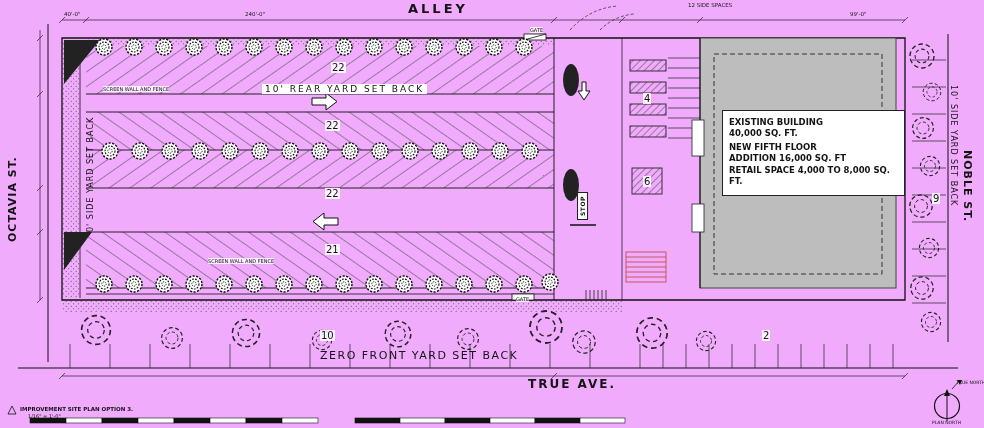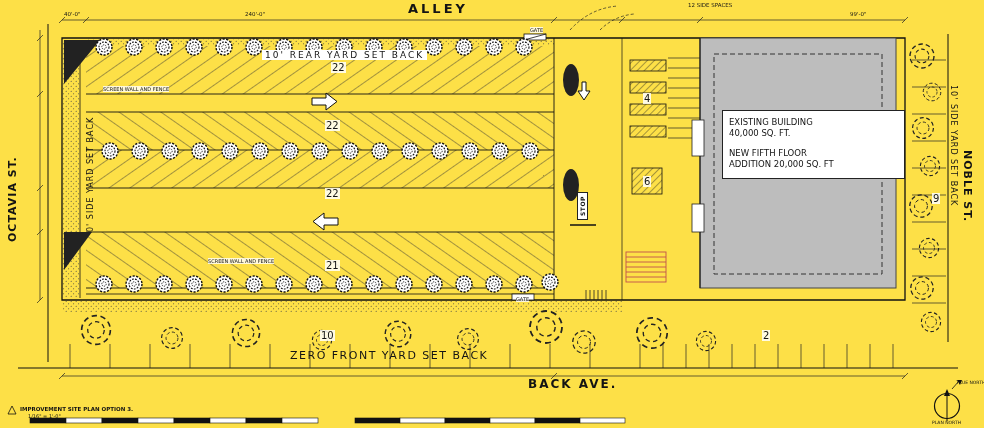--- a/index.html
+++ b/index.html
@@ -1,37 +1,37 @@
 <!DOCTYPE html>
 <html><head>
 <meta charset="utf-8">
 <style>
   html,body{margin:0;padding:0;background:#e8e8e8;}
-  .canvas{position:relative;width:984px;height:428px;background:#fde047;
+  .canvas{position:relative;width:984px;height:428px;background:#f0abfc;
           font-family:"DejaVu Sans", sans-serif;color:#141414;overflow:hidden;}
   svg{position:absolute;left:0;top:0;}
   .lbl{position:absolute;white-space:nowrap;color:#141414;}
   .street-top{font-size:13px;font-weight:bold;letter-spacing:3px;}
   .street-bot{font-size:12px;letter-spacing:2px;font-weight:bold;}
   .street-side{font-size:11px;letter-spacing:1px;font-weight:bold;}
   .rotl{transform:rotate(-90deg);transform-origin:0 0;}
   .rotr{transform:rotate(90deg);transform-origin:0 0;}
-  .setback-r{font-size:9px;letter-spacing:2px;background:#fff;padding:0 3px;}
-  .setback-f{font-size:11px;letter-spacing:1.5px;}
+  .setback-r{font-size:9px;letter-spacing:2px;background:#fff;padding:0 3px;margin-top:34px;}
+  .setback-f{font-size:11px;letter-spacing:1.5px;margin-left:30px;}
   .setback-s{font-size:8px;letter-spacing:1px;}
   .count{font-size:10px;font-weight:normal;background:rgba(255,255,255,.85);padding:0 1px;}
   .tiny{font-size:5px;background:rgba(255,255,255,.8);}
   .dim{font-size:5.5px;}
   .nlabel{font-size:4.5px;}
   .titleblock{font-size:5.5px;font-weight:bold;}
   .scaletxt{font-size:5px;}
   .notes{position:absolute;left:722px;top:110px;width:170px;background:#fff;
          border:1px solid #222;padding:6px 5px 7px 6px;font-size:8.5px;
-         font-weight:normal;line-height:1.35;}
-  .notes .gap{margin-top:8px;}
+         font-weight:bold;line-height:1.35;}
+  .notes .gap{margin-top:2px;}
   .stop-label{position:absolute;left:577px;top:220px;font-size:6px;font-weight:bold;
               letter-spacing:.5px;transform:rotate(-90deg);transform-origin:0 0;
               background:#fff;border:1px solid #222;padding:1px 3px;}
 </style>
 </head>
 <body>
 
 <div class="canvas">
 
 <svg width="984" height="428" viewBox="0 0 984 428">
@@ -316,44 +316,45 @@
     <rect x="355" y="418" width="45" height="5" fill="#111"></rect>
         <rect x="400" y="418" width="45" height="5" fill="#fff"></rect>
     <rect x="445" y="418" width="45" height="5" fill="#111"></rect>
         <rect x="490" y="418" width="45" height="5" fill="#fff"></rect>
     <rect x="535" y="418" width="45" height="5" fill="#111"></rect>
         <rect x="580" y="418" width="45" height="5" fill="#fff"></rect>
   </g>
 </svg>
 
 <div class="lbl street-top" style="left:408px;top:1px;">ALLEY</div>
-<div class="lbl street-bot" style="left:528px;top:377px;">BACK AVE.</div>
+<div class="lbl street-bot" style="left:528px;top:377px;">TRUE AVE.</div>
 <div class="lbl street-side rotl" style="left:6px;top:242px;">OCTAVIA ST.</div>
 <div class="lbl street-side rotr" style="left:974px;top:150px;">NOBLE ST.</div>
 
 <div class="lbl setback-r" style="left:262px;top:50px;">10' REAR YARD SET BACK</div>
 <div class="lbl setback-f" style="left:290px;top:349px;">ZERO FRONT YARD SET BACK</div>
 <div class="lbl setback-s rotl" style="left:86px;top:232px;">0' SIDE YARD SET BACK</div>
 <div class="lbl setback-s rotr" style="left:958px;top:85px;">10' SIDE YARD SET BACK</div>
 
 <div class="lbl count" style="left:331px;top:62px;">22</div>
 <div class="lbl count" style="left:325px;top:120px;">22</div>
 <div class="lbl count" style="left:325px;top:188px;">22</div>
-<div class="lbl count" style="left:325px;top:260px;">21</div>
+<div class="lbl count" style="left:325px;top:244px;">21</div>
 <div class="lbl count" style="left:320px;top:330px;">10</div>
 <div class="lbl count" style="left:762px;top:330px;">2</div>
 <div class="lbl count" style="left:643px;top:93px;">4</div>
 <div class="lbl count" style="left:643px;top:176px;">6</div>
 <div class="lbl count" style="left:932px;top:193px;">9</div>
 
 <div class="notes">
   <div>EXISTING BUILDING</div>
   <div>40,000 SQ. FT.</div>
   <div class="gap">NEW FIFTH FLOOR</div>
-  <div>ADDITION 20,000 SQ. FT</div>
+  <div>ADDITION 16,000 SQ. FT</div>
+  <div>RETAIL  SPACE 4,000 TO 8,000 SQ. FT.</div>
 </div>
 
 <div class="stop-label">STOP</div>
 <div class="lbl tiny" style="left:530px;top:27px;">GATE</div>
 <div class="lbl tiny" style="left:516px;top:296px;">GATE</div>
 <div class="lbl tiny" style="left:103px;top:86px;">SCREEN WALL AND FENCE</div>
 <div class="lbl tiny" style="left:208px;top:258px;">SCREEN WALL AND FENCE</div>
 
 <div class="lbl dim" style="left:64px;top:11px;">40'-0"</div>
 <div class="lbl dim" style="left:245px;top:11px;">240'-0"</div>

